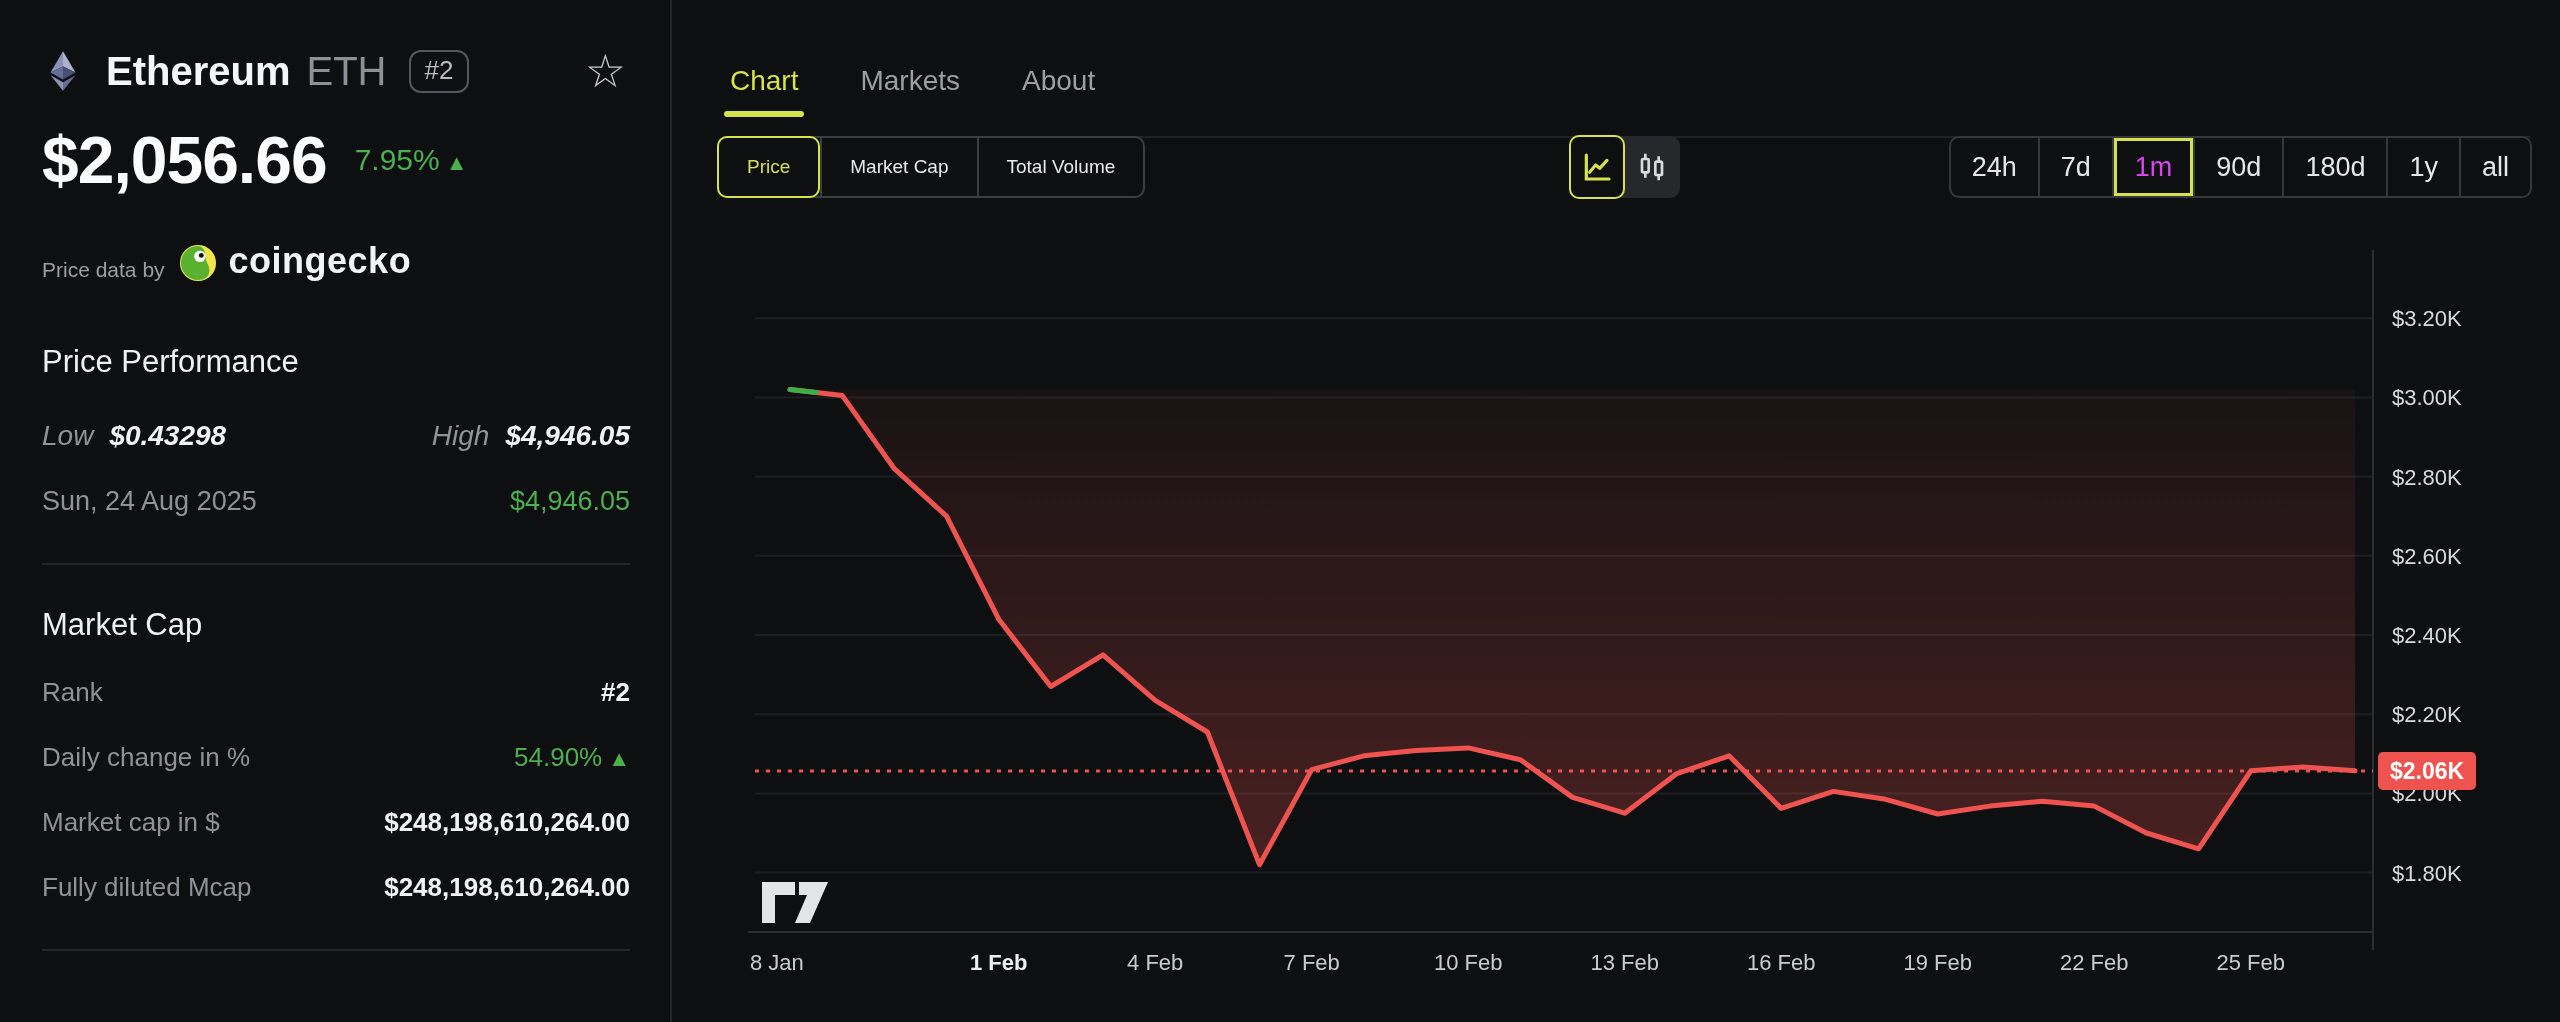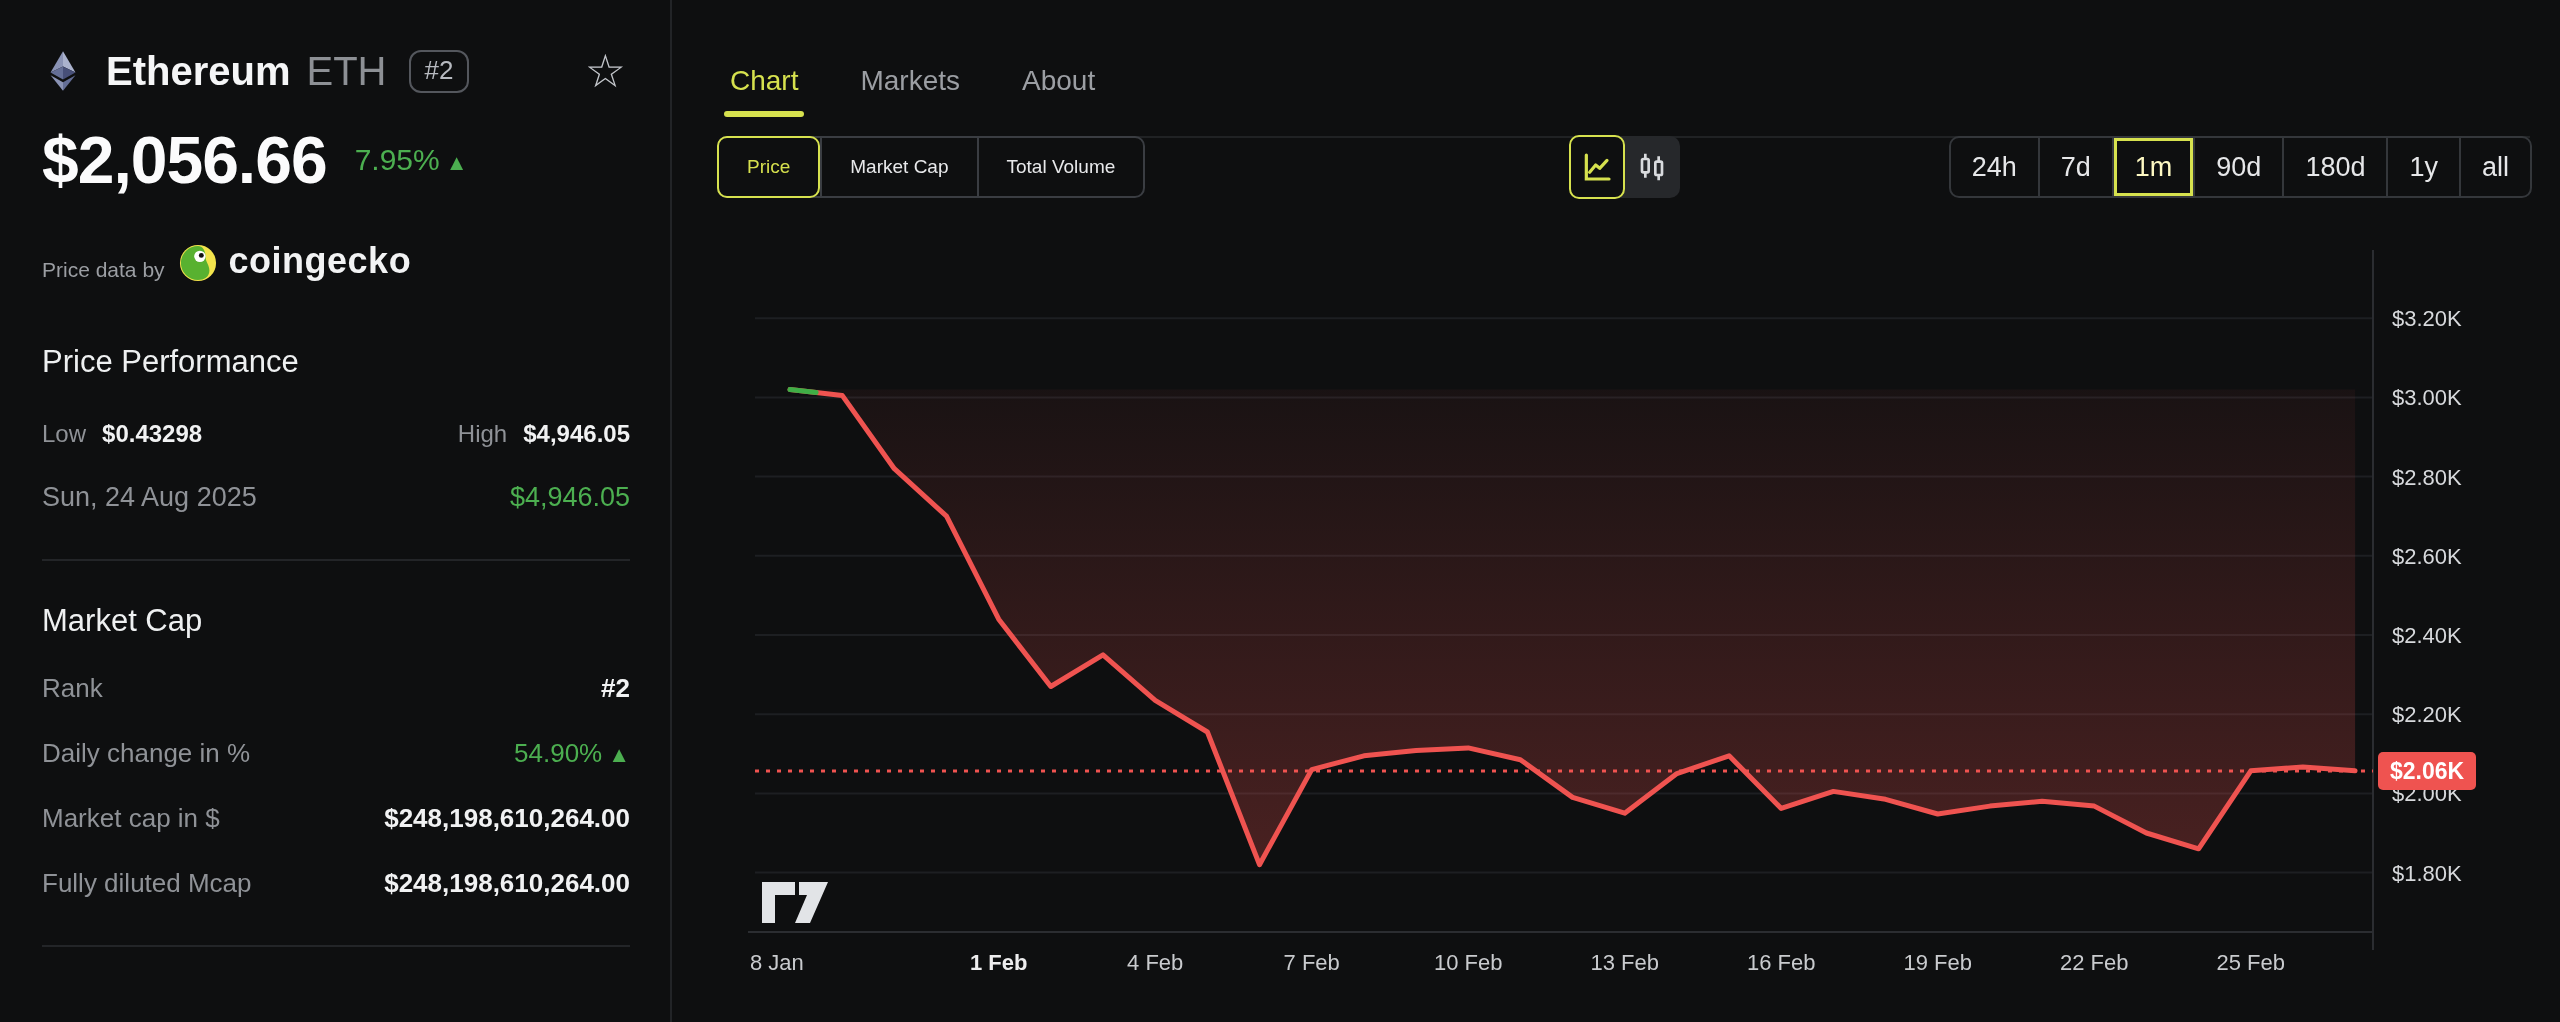--- a/index.html
+++ b/index.html
@@ -30,21 +30,21 @@
   .attribution .by { font-size:21px; color:#9b9ea3; }
   .gecko-logo { width:38px; height:38px; margin-left:14px; }
   .gecko-name { font-size:36px; font-weight:bold; color:#f2f3f4; margin-left:12px; letter-spacing:0.5px; }
 
   .section-h { font-size:31px; color:#eef0f1; }
   .pp-h { margin-top:62px; }
   .row { display:flex; align-items:baseline; margin-top:34px; font-size:26px; }
   .lbl { color:#8f9297; }
   .val { color:#f1f2f3; }
   .num { font-weight:bold; }
-  .lowhigh { margin-top:40px; font-size:24px; }
+  .lowhigh { margin-top:40px; font-size:28px;font-style:italic; }
   .lowhigh .val { margin-left:16px; font-weight:bold; }
   .pushright { margin-left:auto; }
   .green { color:#4caf50; }
   .divider { border-top:2px solid #232528; margin-top:46px; }
 
   
   .main { position:absolute; left:672px; top:0; right:0; height:100%; }
   .tabs { position:absolute; left:58px; top:0; right:30px; height:94px;
           display:flex; align-items:center; gap:62px; border-bottom:2px solid #202224;margin-top:44px; }
   .tab { position:relative; font-size:28px; color:#9b9ea3; padding-bottom:18px; cursor:pointer; }
@@ -63,21 +63,21 @@
   .charttype { position:absolute; left:898px; top:136px; height:62px; display:flex;
                background:#26282b; border-radius:10px; }
   .ct-btn { width:56px; display:flex; align-items:center; justify-content:center; cursor:pointer; }
   .ct-btn.active { margin:-1px; border:2px solid #d6e14e; border-radius:10px; background:#0e0f10; }
 
   .ranges { position:absolute; right:28px; top:136px; height:62px; display:flex;
             border:2px solid #34373b; border-radius:10px; overflow:hidden; }
   .range { display:flex; align-items:center; padding:0 21px; font-size:27px; color:#e6e7e9;
            border-left:2px solid #34373b; cursor:pointer; }
   .range:first-child { border-left:none; }
-  .range.active { color:#fef9c3; box-shadow:inset 0 0 0 3px #d6e14e; }
+  .range.active { color:#d946ef; box-shadow:inset 0 0 0 3px #d6e14e; }
 
   #chart-svg { position:absolute; left:0; top:0; width:2560px; height:1022px; }
   text { font-family:"Liberation Sans", sans-serif; }
 </style>
 </head>
 <body>
 
 <div class="app">
 
   <svg id="chart-svg" viewBox="0 0 2560 1022">

